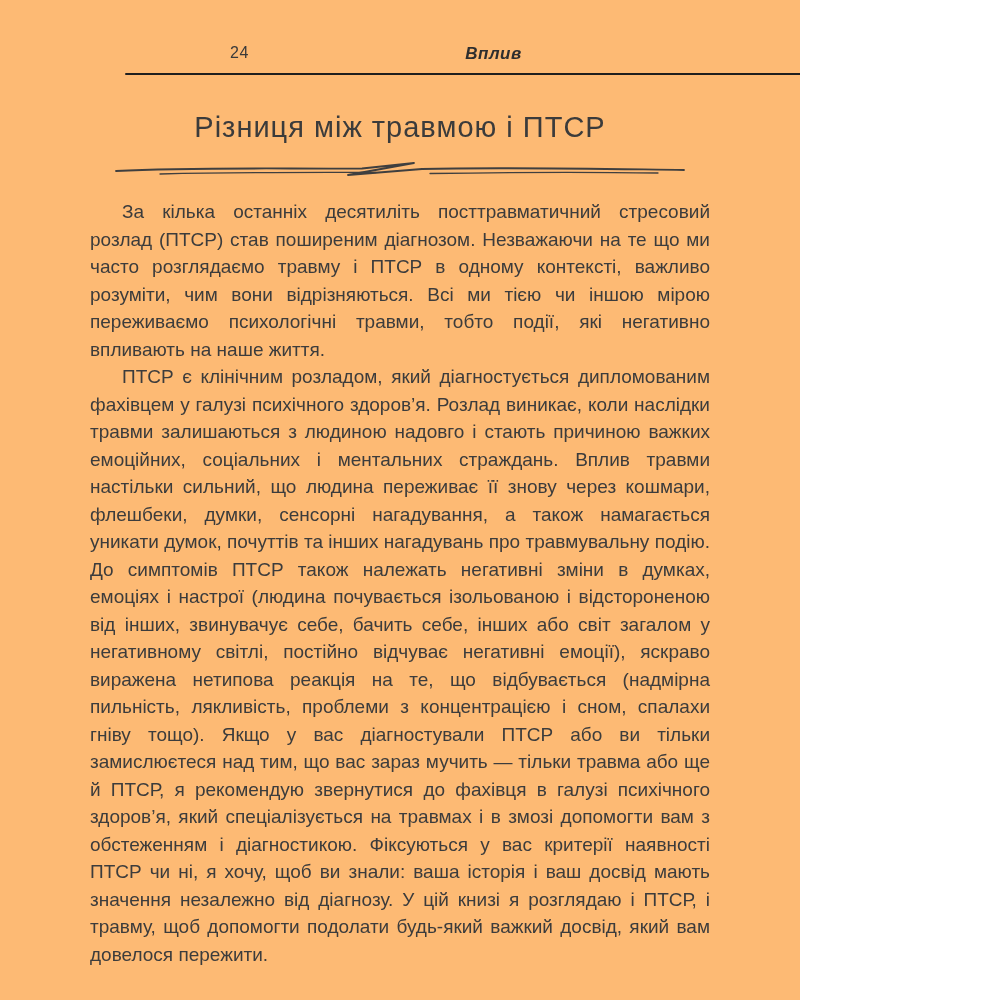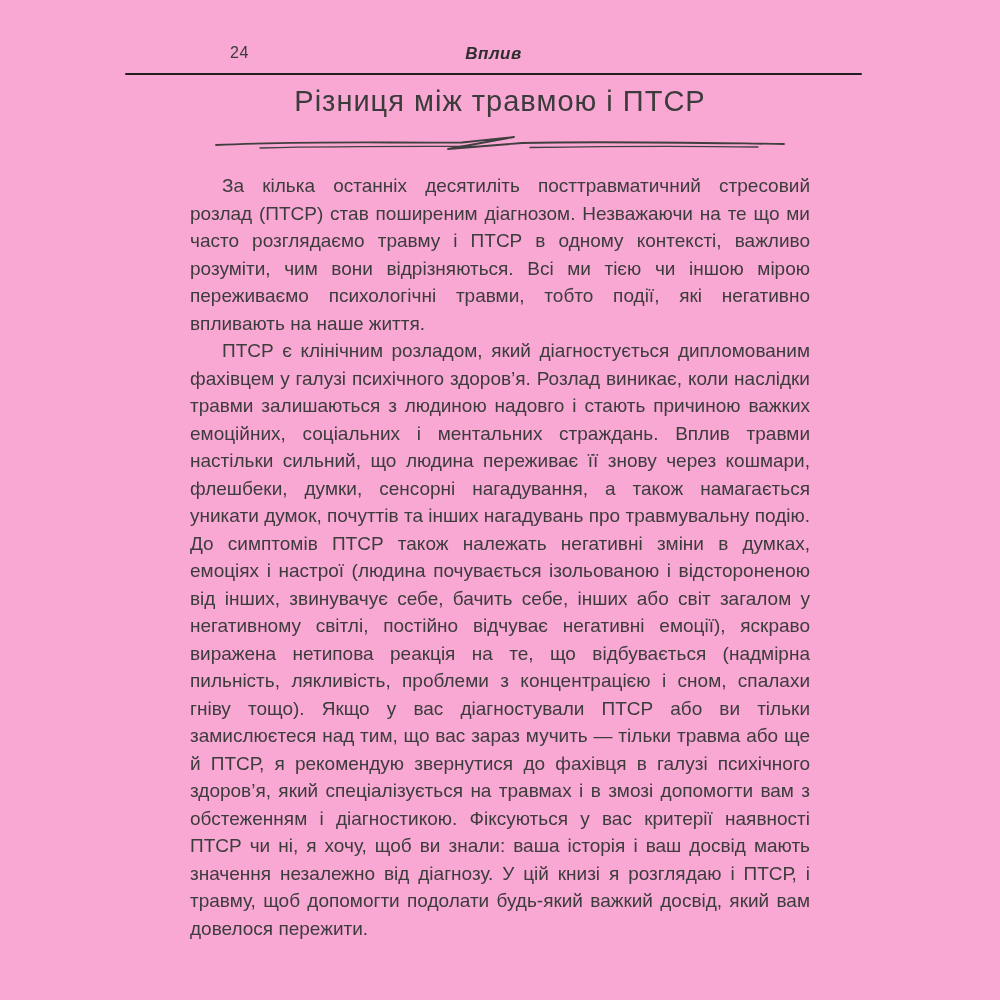--- a/index.html
+++ b/index.html
@@ -2,23 +2,23 @@
 <html lang="uk"><head>
 <meta charset="utf-8">
 <style>
   html, body {
     margin: 0;
     padding: 0;
     background: #ffffff;
   }
   .page {
     position: relative;
-    width: 1000px;
+    width: 800px;
     height: 1000px;
-    background: #f9a8d4;
+    background: #fdba74;
     font-family: "Liberation Sans", sans-serif;
     color: #3a3a3a;
     overflow: hidden;
   }
   .header-row {
     position: relative;
     width: 737px;
     margin: 44px 0 0 125px;
     height: 22px;
   }
@@ -40,21 +40,21 @@
     letter-spacing: 0.5px;
   }
   .header-rule {
     width: 737px;
     height: 2px;
     background: #1f1f1f;
     margin: 7px 0 0 125px;
     border-radius: 1px;
   }
   .chapter-title {
-    margin: 10px 0 0 0;
+    margin: 36px 0 0 0;
     text-align: center;
     font-size: 29px;
     font-weight: 400;
     letter-spacing: 1px;
     color: #3b3b3b;
     font-family: "Liberation Sans", sans-serif;
   }
   .divider {
     display: block;
     margin: 16px auto 0 auto;

